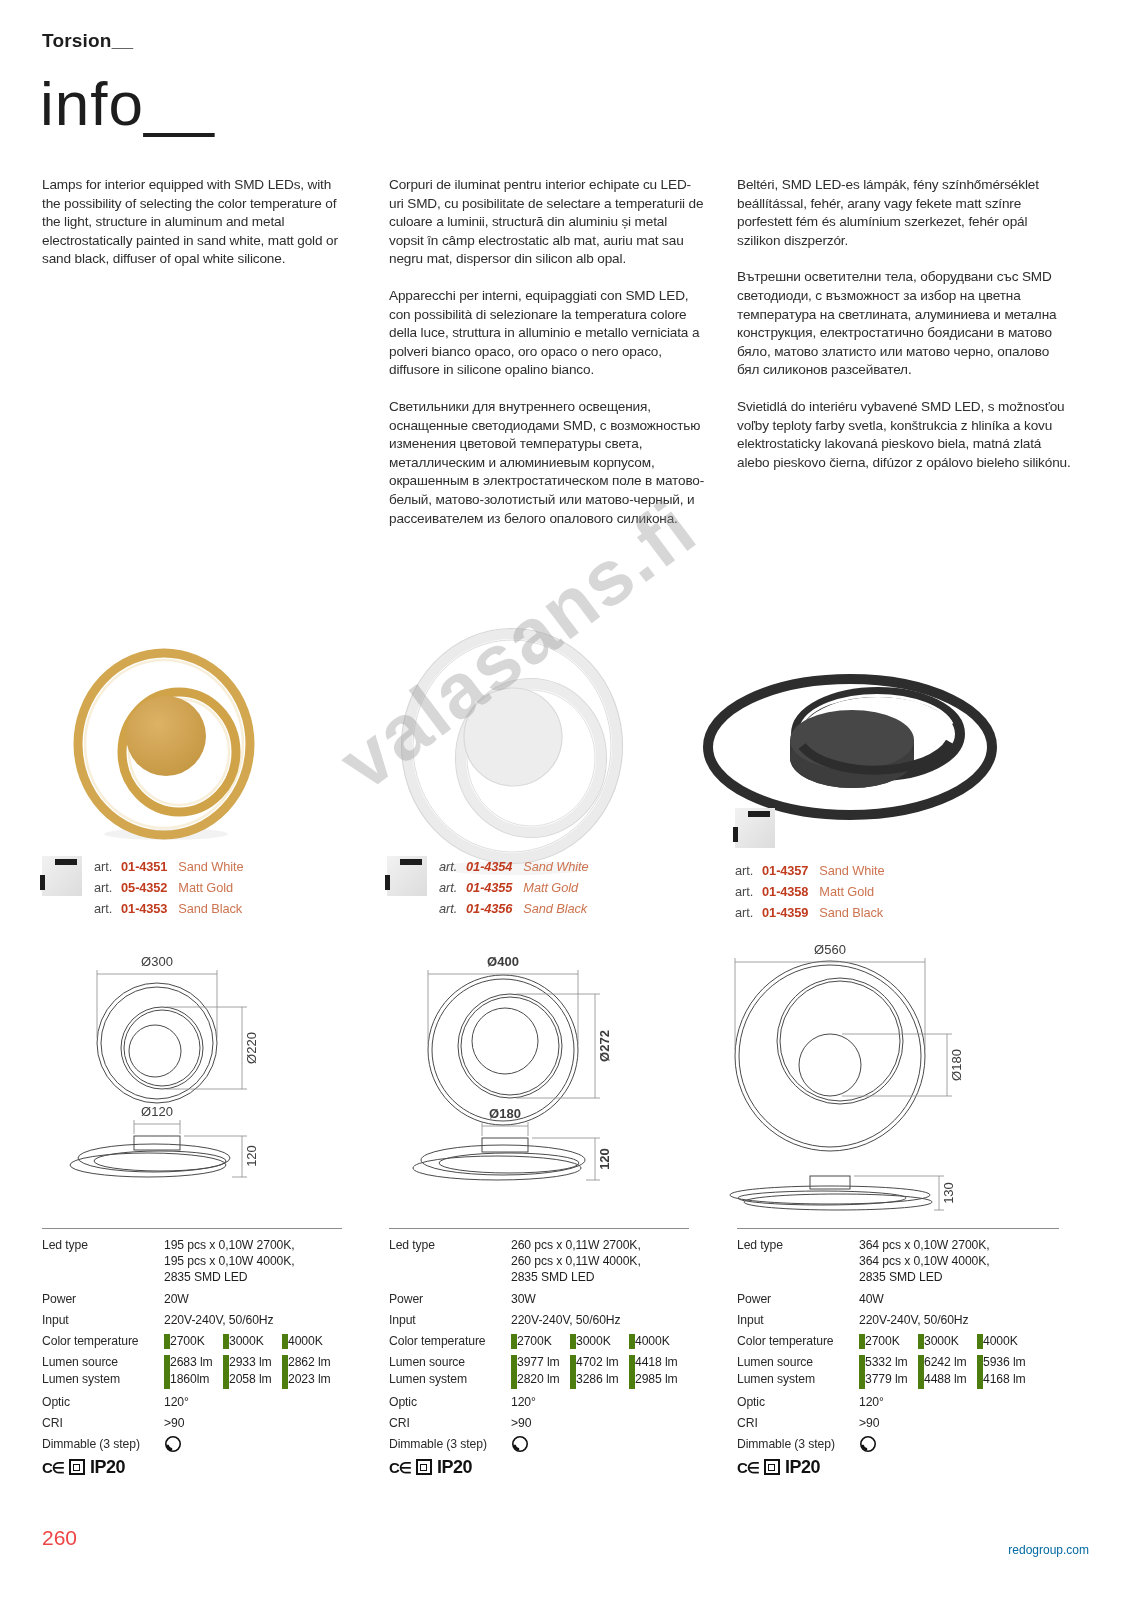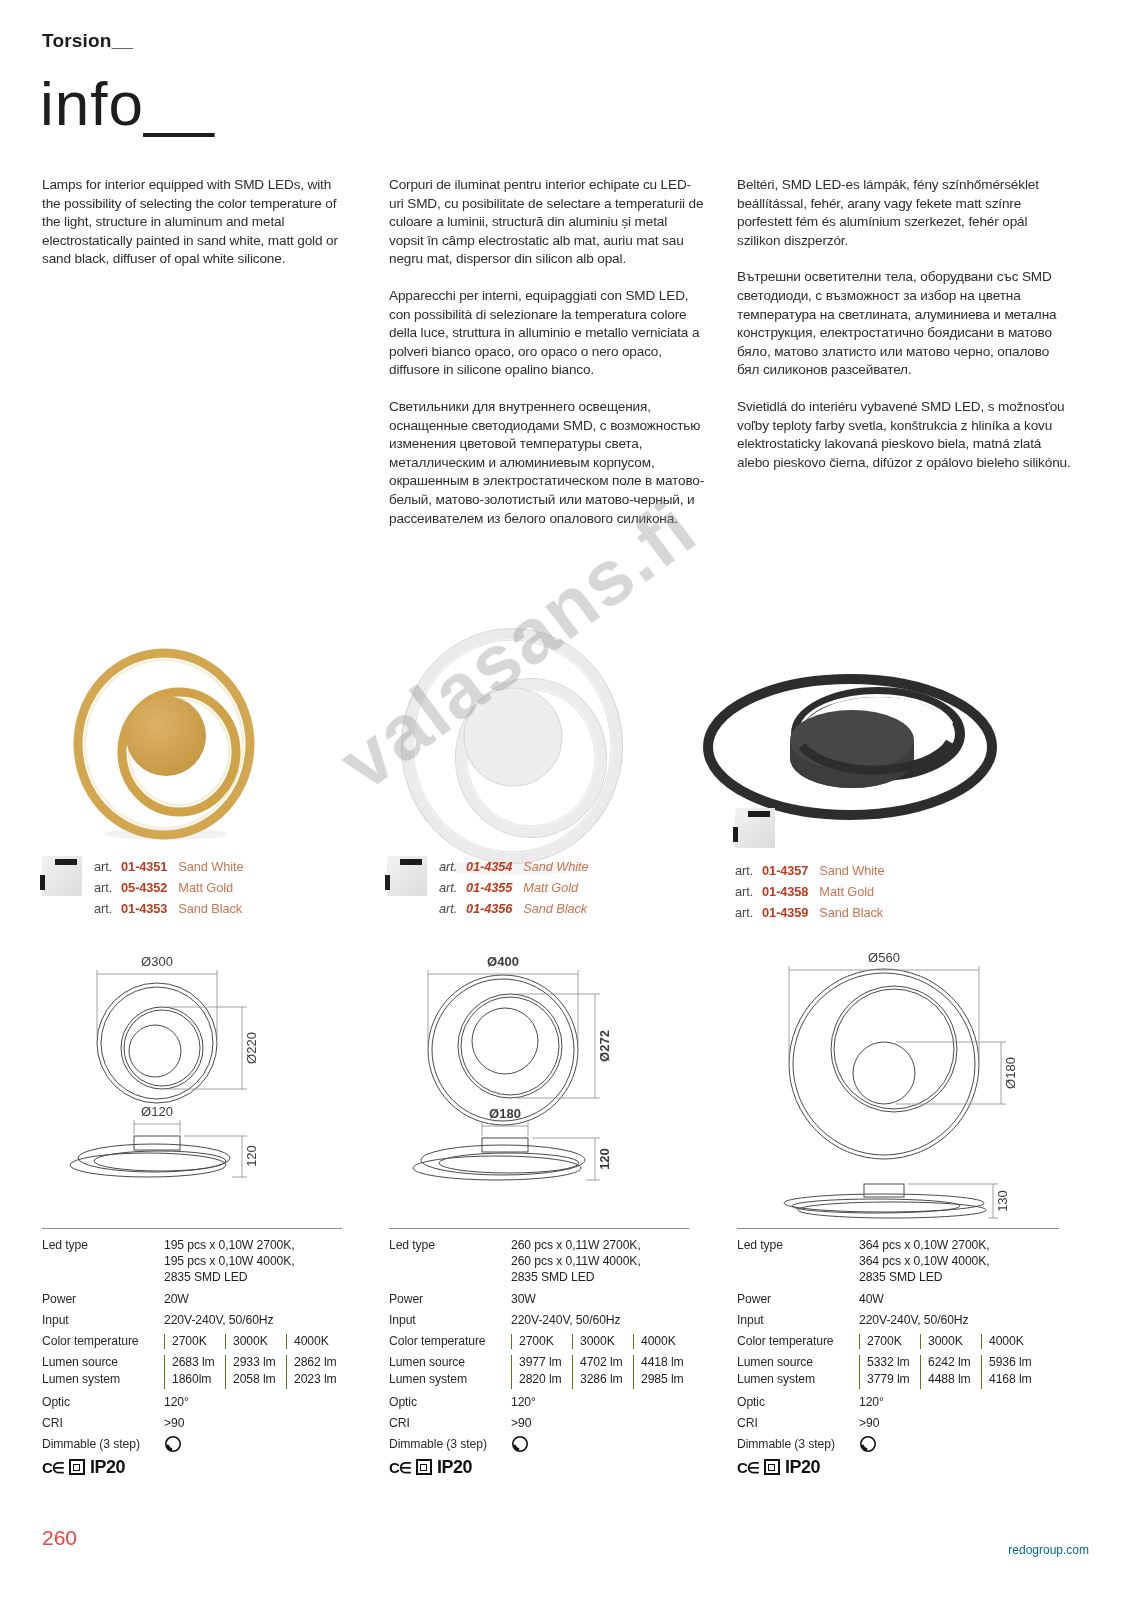--- a/index.html
+++ b/index.html
@@ -33,33 +33,33 @@
   .art-icon:before{content:"";position:absolute;top:3px;right:5px;width:22px;height:6px;background:#1c1c1c;}
   .art-icon:after{content:"";position:absolute;left:-2px;bottom:6px;width:5px;height:15px;background:#1c1c1c;}
   .art-rows{font-size:12.8px;line-height:21px;letter-spacing:-0.1px;}
   .art-row .al{color:#4a4a4a;margin-right:9px;}
   .art-row .code{color:#c03b1d;font-weight:700;margin-right:11px;}
   .art-row .finish{color:#cd7450;}
   
   .drawing{position:absolute;}
   .d1{left:42px;top:948px;}
   .d2{left:388px;top:948px;font-weight:bold;}
-  .d3{left:766px;top:938px;margin-top:8px;}
+  .d3{left:712px;top:938px;}
   .drawing text{font-family:"Liberation Sans",sans-serif;font-size:13px;fill:#3c3c3c;}
   
   .spec{position:absolute;font-size:12.2px;line-height:15px;color:#1f1f1f;letter-spacing:-0.1px;}
   .s1{left:42px;top:1228px;width:300px;}
   .s2{left:389px;top:1228px;width:300px;}
   .s3{left:737px;top:1228px;width:322px;}
   .spec-rule{border-top:1px solid #8c8c8c;margin-bottom:9px;}
   .srow{display:flex;margin-bottom:6px;align-items:flex-start;}
   .slabel{flex:0 0 122px;color:#2a2a2a;}
   .sval{flex:1;}
   .sval div{margin-bottom:1px;}
-  .tcell{flex:0 0 53px;border-left:1px solid #4d7c0f;padding-left:7px;}
+  .tcell{flex:0 0 53px;border-left:6px solid #4d7c0f;}
   .lumen .slabel div,.lumen .tcell div{margin-bottom:2px;}
   .dim-icon{display:block;margin-top:-2px;}
   .certs{display:flex;align-items:center;gap:3px;margin-top:4px;}
   .ce{font-size:15px;font-weight:700;color:#111;letter-spacing:-1px;}
   .sq{width:12px;height:12px;border:2px solid #111;display:inline-flex;align-items:center;justify-content:center;margin:0 2px;}
   .sq i{width:5px;height:5px;border:1.6px solid #111;display:block;}
   .ip{font-size:18px;font-weight:700;color:#111;letter-spacing:-0.5px;}
   
   .page-num{position:absolute;left:42px;top:1526px;font-size:21px;font-weight:400;color:#ef4444;}
   .site{position:absolute;right:42px;top:1543px;font-size:12px;color:#0369a1;}

